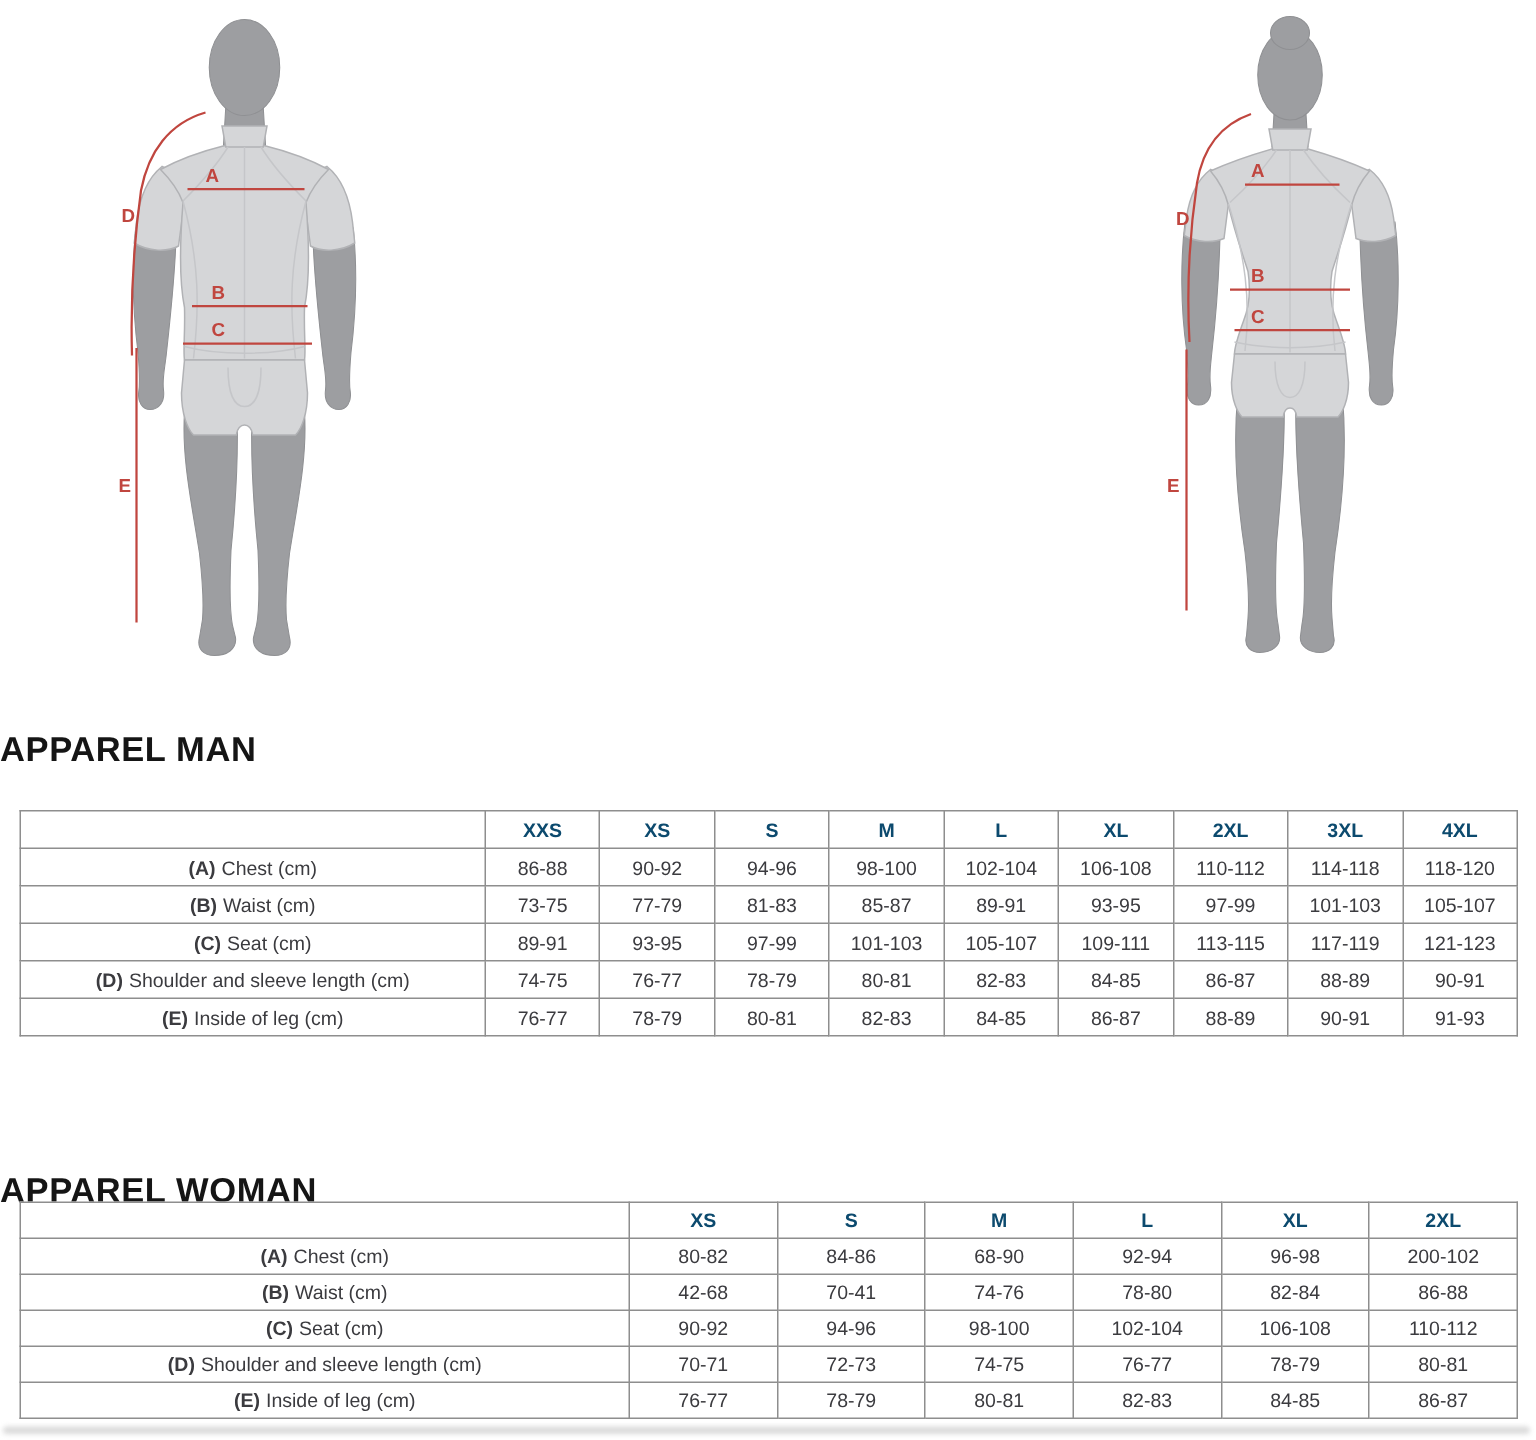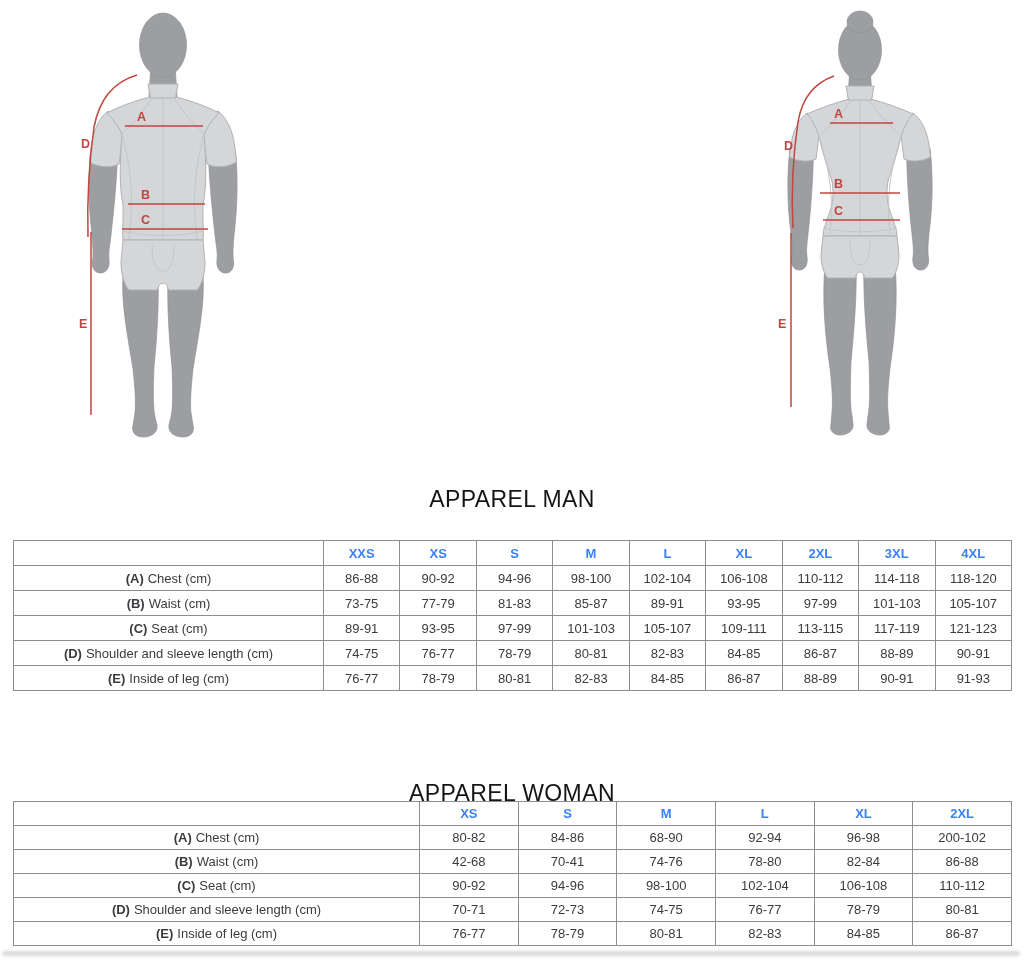--- a/index.html
+++ b/index.html
@@ -1,25 +1,25 @@
 <!DOCTYPE html>
 <html><head>
 <meta charset="utf-8">
 <style>
   html,body{margin:0;padding:0;background:#fff;}
   .canvas{position:relative;width:1024px;height:960px;background:#ffffff;
           font-family:"Liberation Sans",sans-serif;overflow:hidden;}
-  .title{position:absolute;left:0;width:1024px;text-align:center;
-         font-size:23px;font-weight:normal;color:#151515;letter-spacing:.4px;}
+  .title{position:absolute;left:0;width:1024px;
+         font-size:23px;font-weight:bold;color:#151515;letter-spacing:.4px;}
   table.size{position:absolute;border-collapse:collapse;table-layout:fixed;
              font-size:13px;color:#3b3b3f;background:#fff;}
   table.size th,table.size td{border:1px solid #8e8e8e;text-align:center;
              padding:0 2px;white-space:nowrap;overflow:hidden;}
   table.size{border:1px solid #7b7b7b;}
-  table.size th{font-weight:bold;color:#3b82f6;}
+  table.size th{font-weight:bold;color:#0c4a6e;}
   #table-man th,#table-man td{height:24px;}
   #table-woman th,#table-woman td{height:23px;}
   .lb{font-weight:bold;margin-right:4px;}
   .figure-svg{position:absolute;}
   .bottom-shade{position:absolute;left:2px;top:951px;width:1018px;height:5px;
                 background:#bcbcbc;opacity:.55;filter:blur(1.6px);border-radius:3px;}
 </style>
 </head>
 <body>
 

